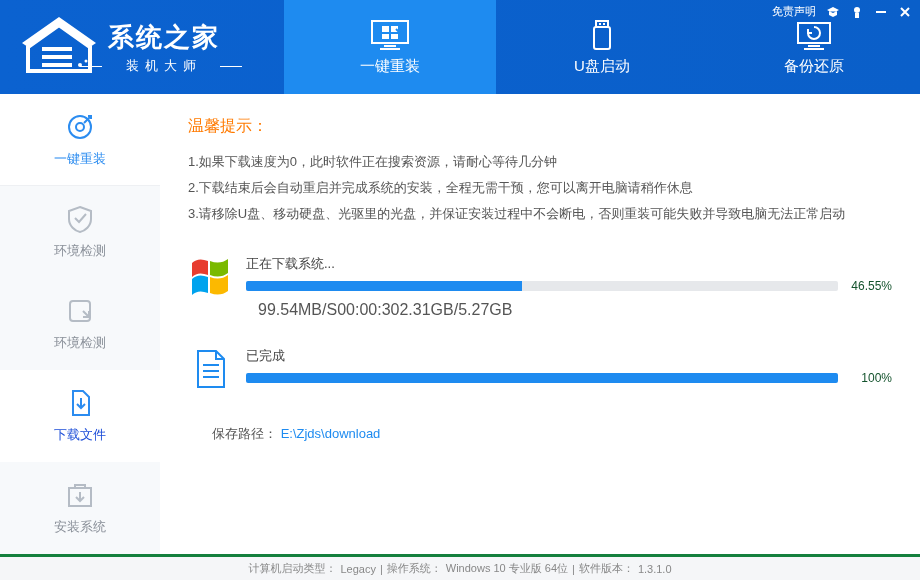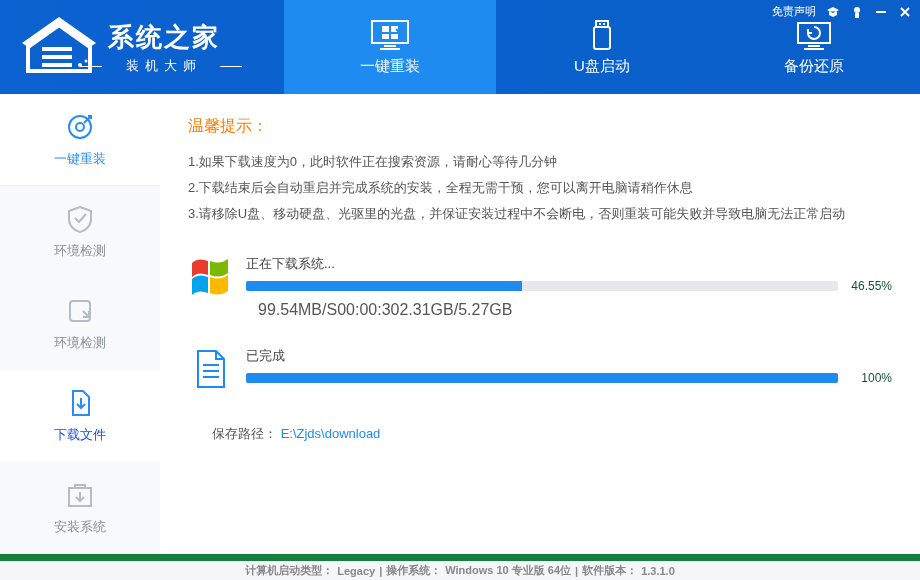--- a/index.html
+++ b/index.html
@@ -45,21 +45,21 @@
 .progress-row { display: flex; align-items: center; gap: 8px; }
 .progress-bar { flex: 1; height: 10px; background: #e6e8eb; border-radius: 2px; overflow: hidden; }
 .progress-fill { height: 100%; background: #1e8bf0; }
 .progress-pct { font-size: 12px; color: #14532d; min-width: 46px; text-align: right; }
 .dl-stats { display: flex; font-size: 16px; color: #555; margin-top: 8px; padding-right: 54px; margin-left: 12px; }
 
 .path-row { margin-top: 34px; font-size: 13px; }
 .path-label { color: #555; margin-left: 24px; }
 .path-value { color: #1e8bf0; }
 
-.footer { height: 26px; background: #f5f6f8; border-top: 7px solid #15803d; display: flex; align-items: center; justify-content: center; font-size: 11px; color: #888; font-weight: bold; }
+.footer { height: 26px; background: #f5f6f8; border-top: 3px solid #15803d; display: flex; align-items: center; justify-content: center; font-size: 11px; color: #888; }
 .footer span { margin: 0 2px; }
 </style>
 </head>
 <body>
 
 <div class="header">
   <div class="logo-area">
     <svg class="logo-icon" viewBox="0 0 82 60">
       <path d="M10 30 L41 8 L72 30 L72 54 L10 54 Z" fill="none" stroke="#fff" stroke-width="4"></path>
       <path d="M41 8 L72 30 L78 26 L41 0 L4 26 L10 30 Z" fill="#fff"></path>

